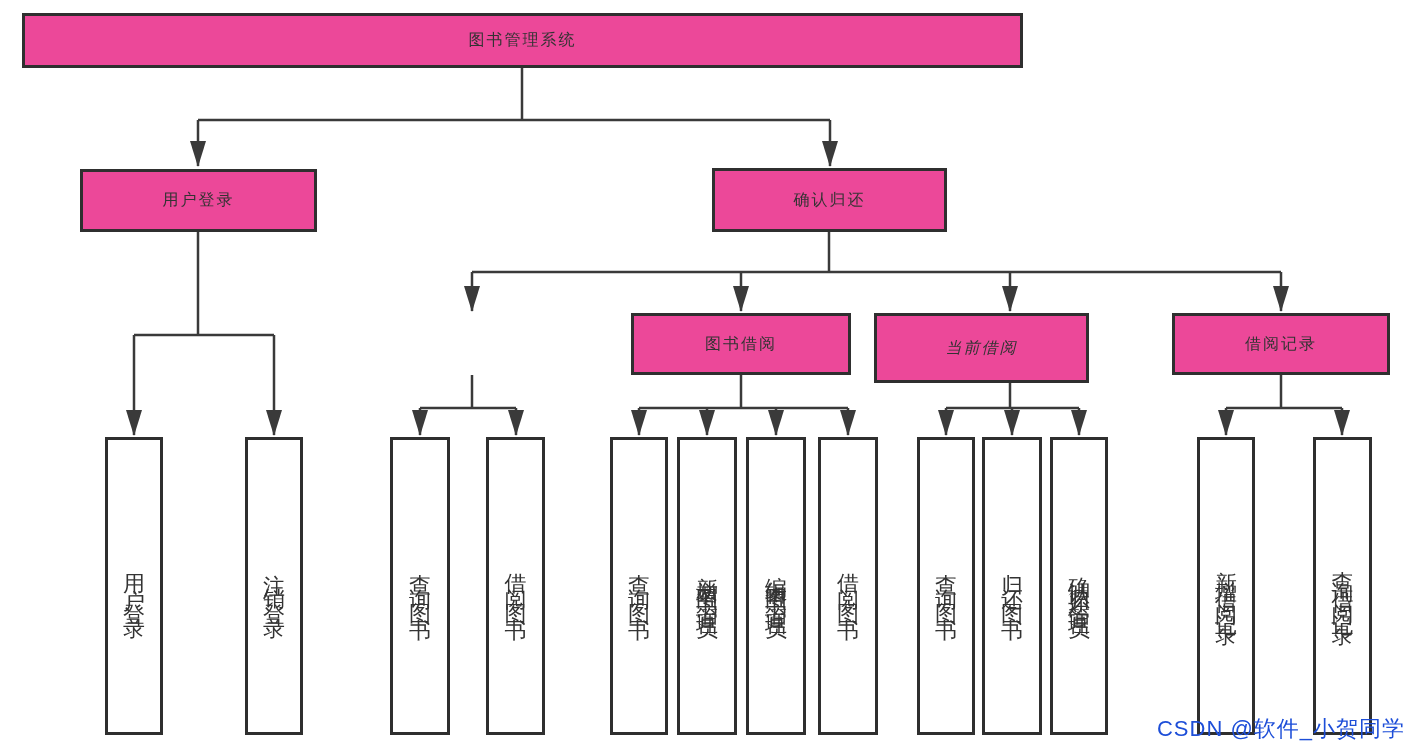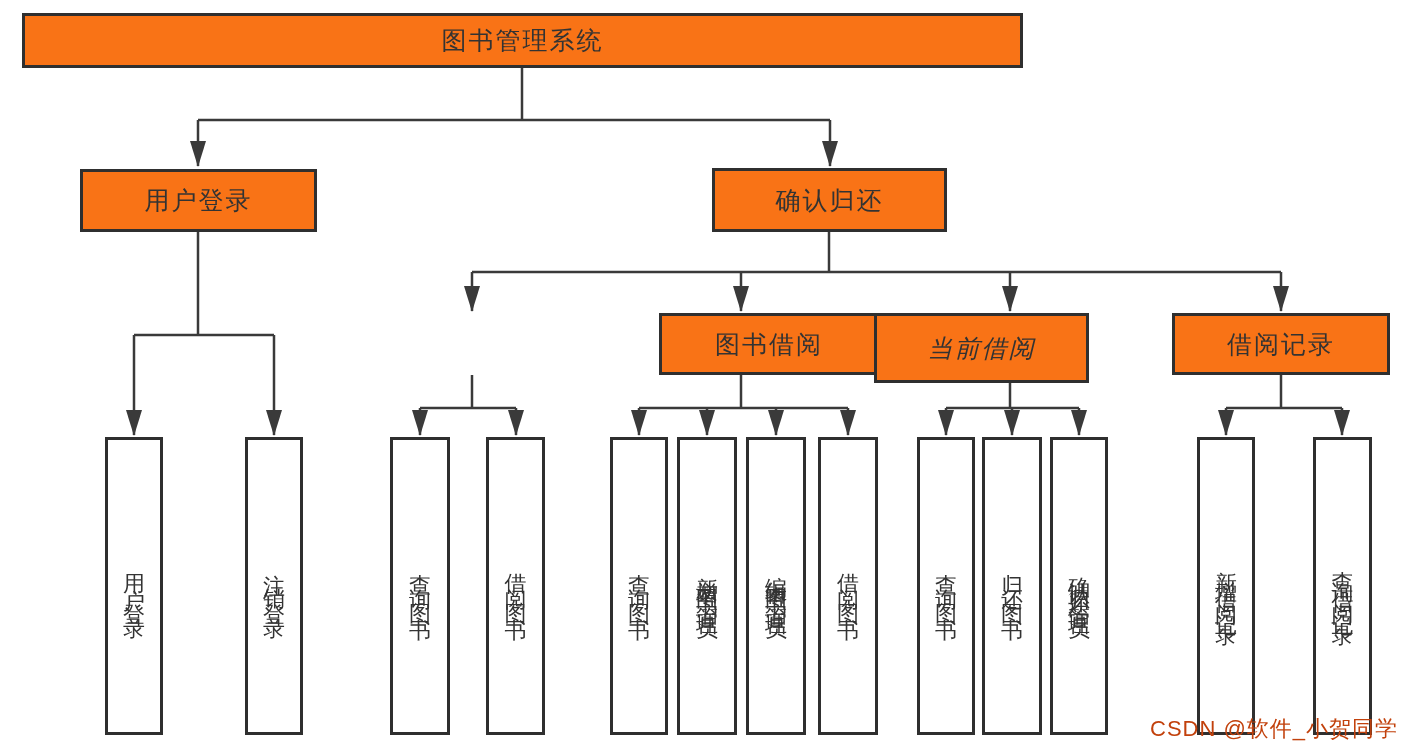--- a/index.html
+++ b/index.html
@@ -5,25 +5,25 @@
   html,body{margin:0;padding:0;background:#ffffff;}
   body{
     width:1405px;height:747px;position:relative;overflow:hidden;
     font-family:"Liberation Sans","DejaVu Sans",sans-serif;
     color:#333;
   }
   .stage{position:absolute;left:0;top:0;width:1405px;height:747px;}
   svg.wires{position:absolute;left:0;top:0;pointer-events:none;}
   .node{
     position:absolute;
-    background:#f97316;
+    background:#ec4899;
     border:3px solid #2f2f2f;
     box-sizing:border-box;
     display:flex;align-items:center;justify-content:center;
-    font-size:25px;
+    font-size:16px;
     letter-spacing:2px;
     color:#333;
     z-index:2;
   }
   .vnode{
     position:absolute;
     background:#ffffff;
     border:3px solid #2f2f2f;
     box-sizing:border-box;
     display:flex;align-items:center;justify-content:center;
@@ -36,21 +36,21 @@
     font-size:22px;
     letter-spacing:15px;
     color:#333;
     white-space:nowrap;
   }
   .vlabel.long{letter-spacing:6px;}
   .vlabel.mid{letter-spacing:11px;}
   .watermark{
     position:absolute;left:1150px;top:714px;width:255px;
     font-size:22px;letter-spacing:1px;
-    color:#c2410c;z-index:5;white-space:nowrap;
+    color:#1d4ed8;z-index:5;white-space:nowrap;text-align:right;
   }
 </style>
 </head>
 <body>
 
 <div class="stage">
 
   <svg class="wires" width="1405" height="747" viewBox="0 0 1405 747">
     <defs>
       <marker id="arw" markerUnits="userSpaceOnUse" markerWidth="26" markerHeight="16" refX="25" refY="8" orient="auto">
@@ -105,21 +105,21 @@
     <span>图书管理系统</span>
   </div>
 
   <div class="node" style="left:80px;top:169px;width:237px;height:63px;">
     <span>用户登录</span>
   </div>
   <div class="node" style="left:712px;top:168px;width:235px;height:64px;">
     <span>确认归还</span>
   </div>
 
-  <div class="node" style="left:631px;top:313px;width:220px;height:62px;margin-left:28px;">
+  <div class="node" style="left:631px;top:313px;width:220px;height:62px;">
     <span>图书借阅</span>
   </div>
   <div class="node" style="left:874px;top:313px;width:215px;height:70px;font-style:italic;">
     <span>当前借阅</span>
   </div>
   <div class="node" style="left:1172px;top:313px;width:218px;height:62px;">
     <span>借阅记录</span>
   </div>
 
   <div class="vnode" style="left:105px;top:437px;width:58px;height:298px;">

